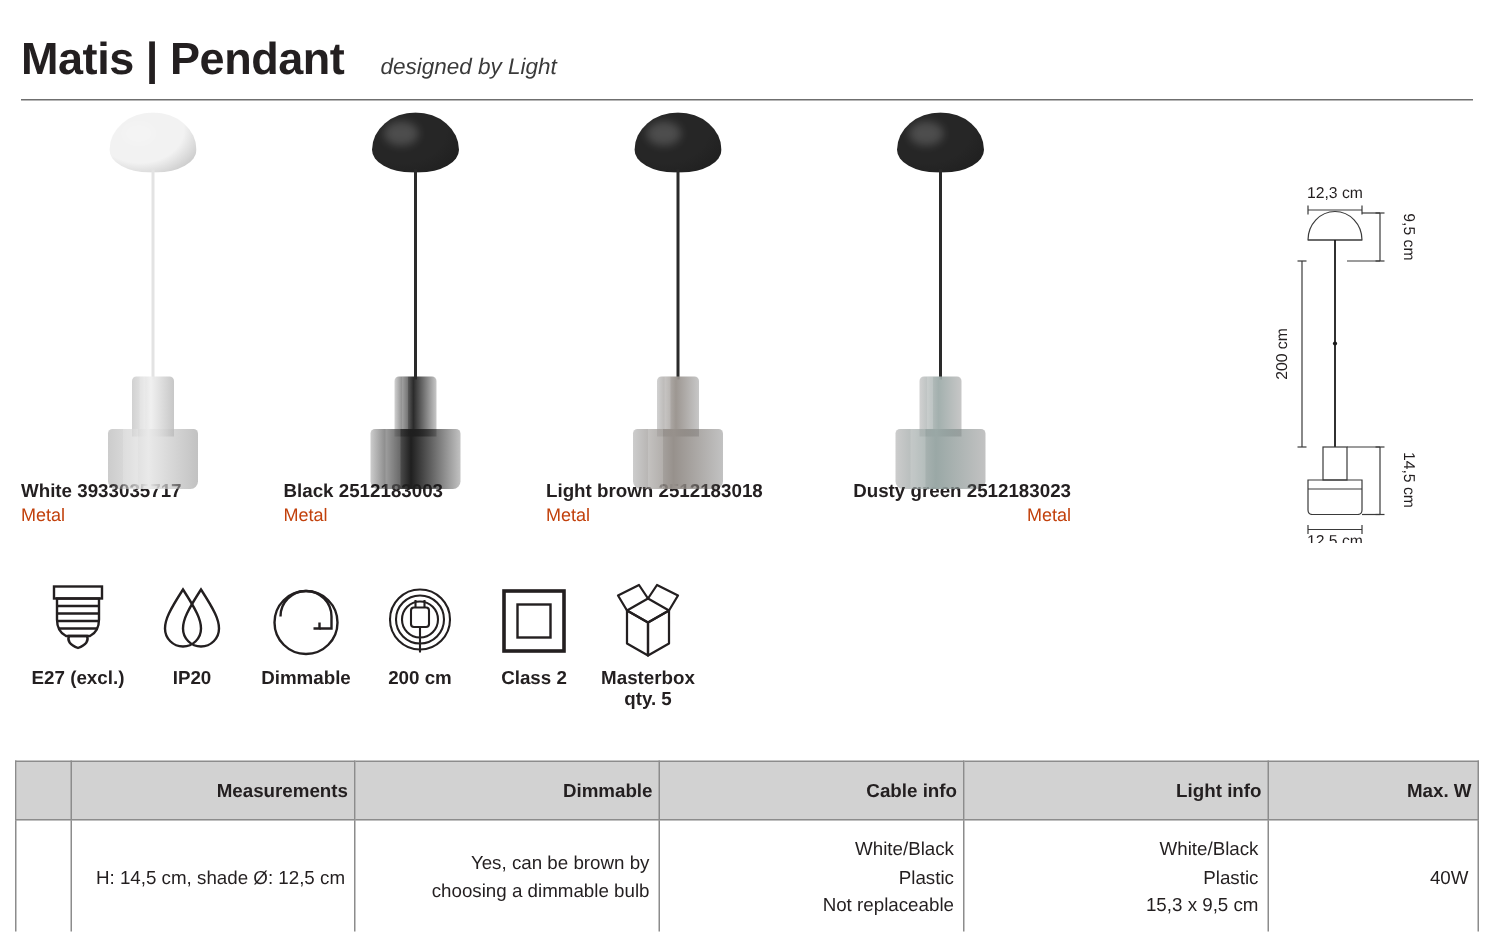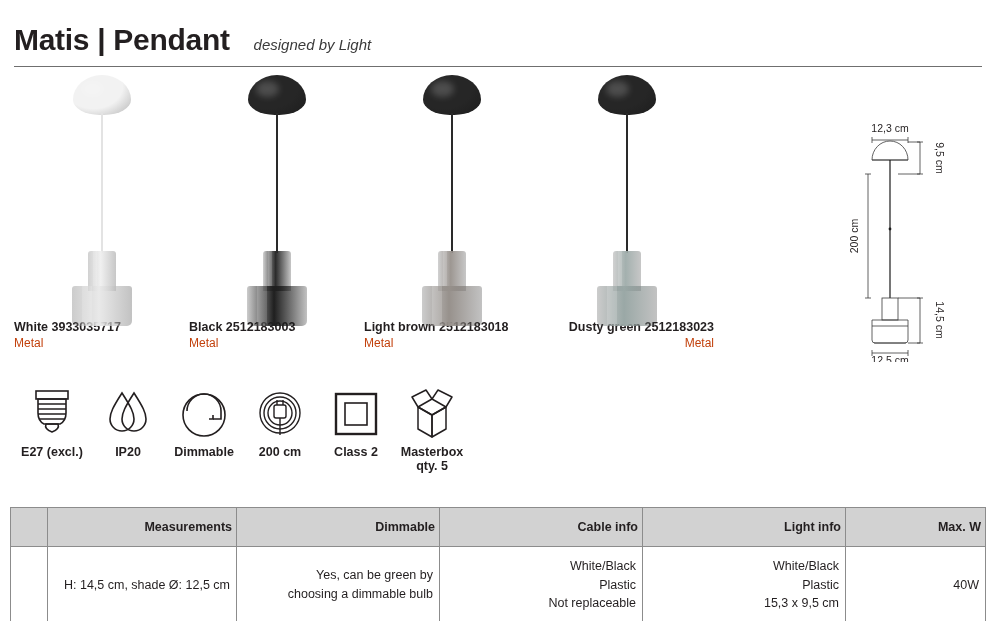--- a/index.html
+++ b/index.html
@@ -431,21 +431,21 @@
       <th style="width:194px">Cable info</th>
       <th style="width:194px">Light info</th>
       <th>Max. W</th>
     </tr>
   </thead>
   <tbody>
     <tr>
       <td></td>
       <td>H: 14,5 cm, shade Ø: 12,5 cm</td>
       <td class="cell-lines">
-        <span>Yes, can be green by</span>
+        <span>Yes, can be brown by</span>
         <span>choosing a dimmable bulb</span>
       </td>
       <td class="cell-lines">
         <span>White/Black</span>
         <span>Plastic</span>
         <span>Not replaceable</span>
       </td>
       <td class="cell-lines">
         <span>White/Black</span>
         <span>Plastic</span>

